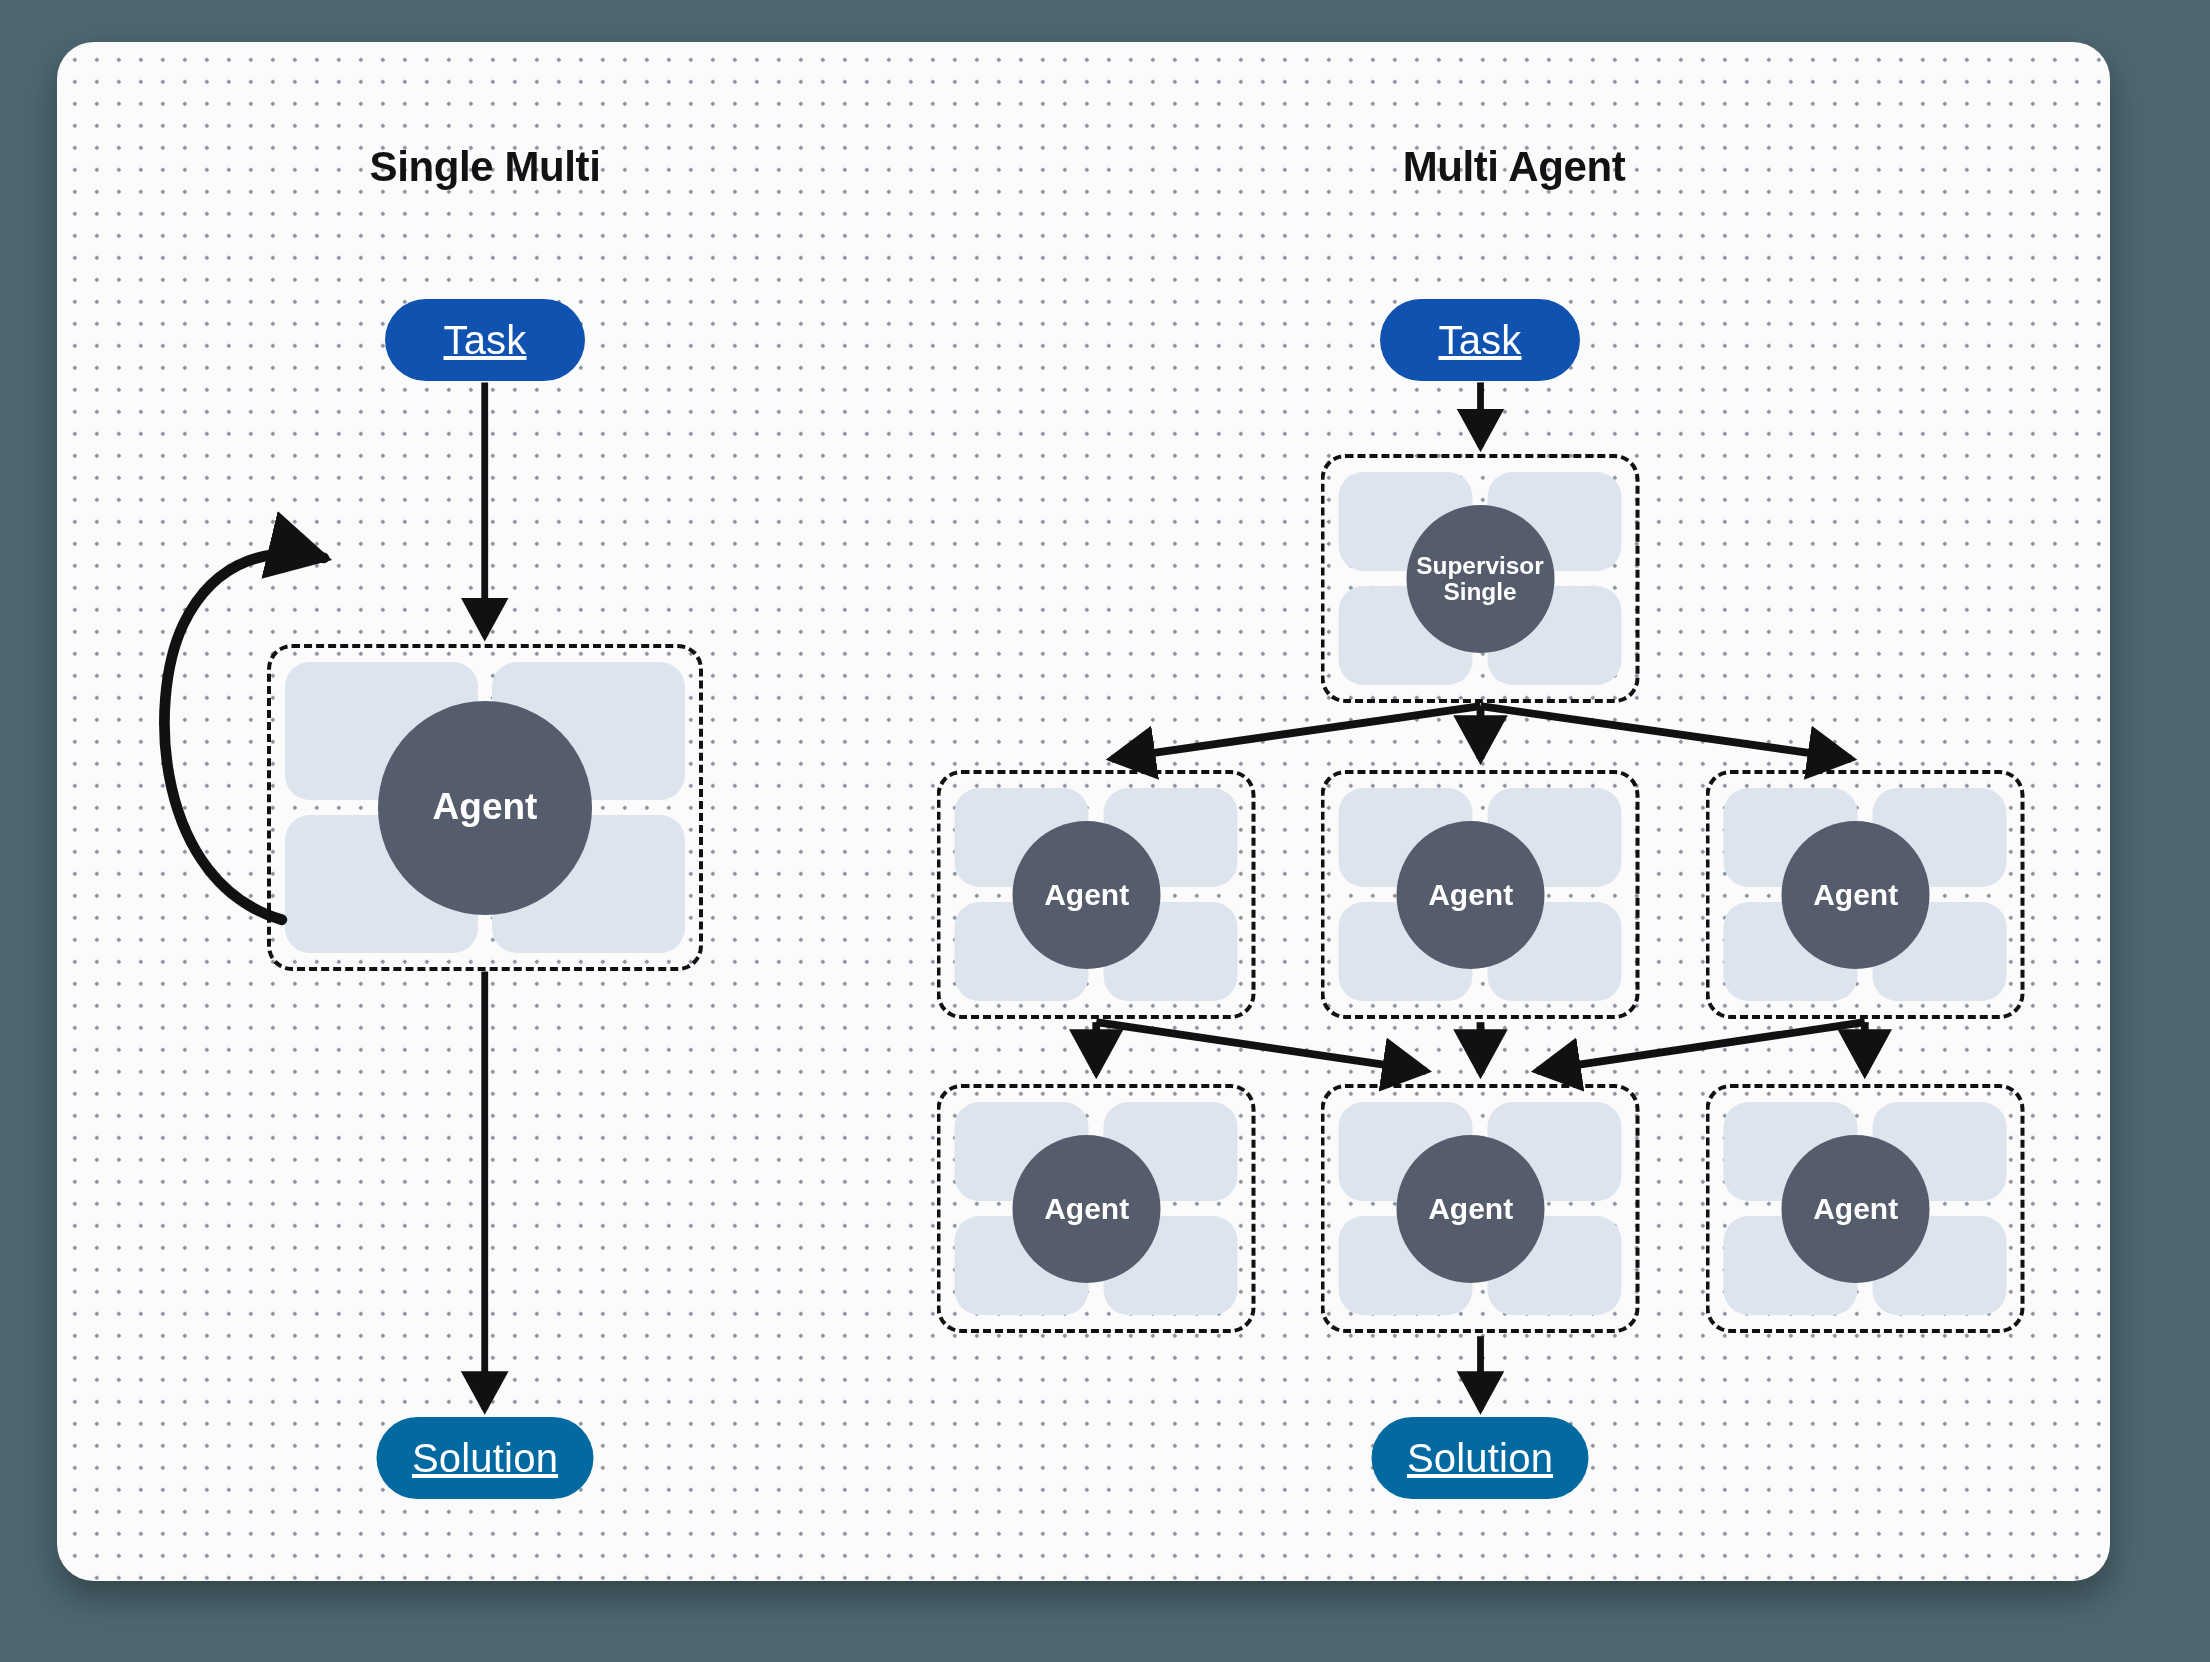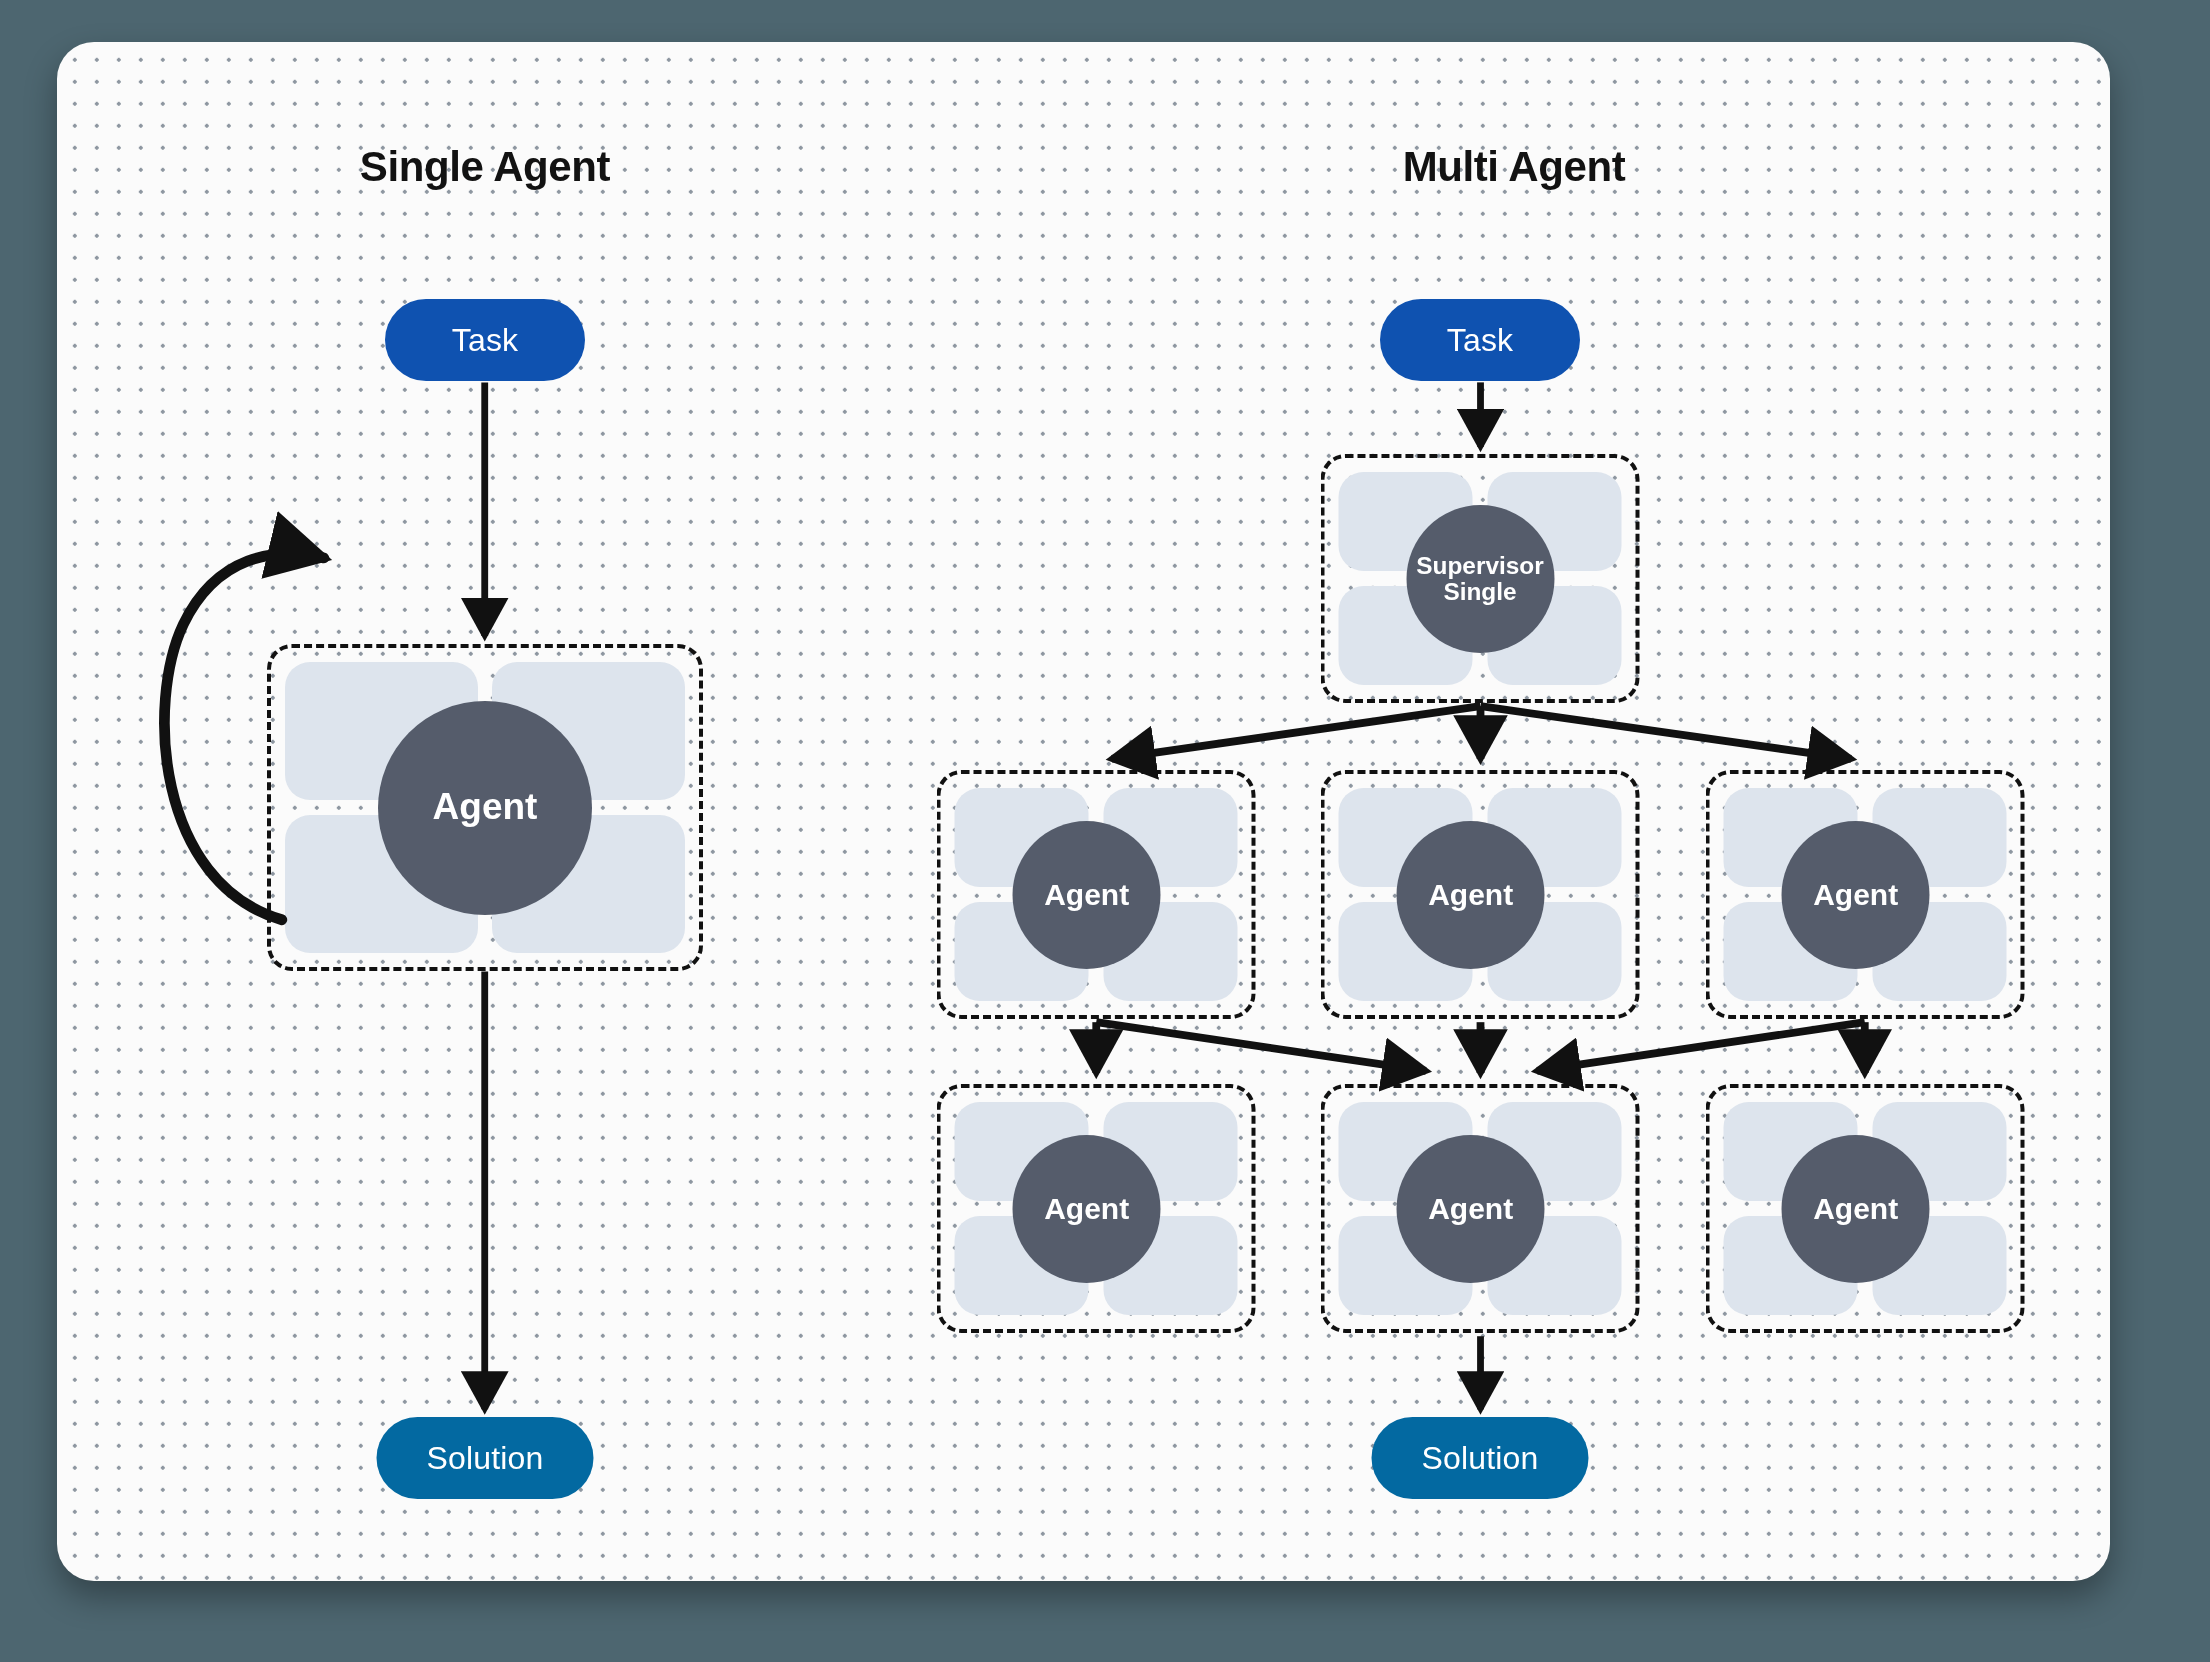--- a/index.html
+++ b/index.html
@@ -38,24 +38,25 @@
   }
 
   
   .pill {
     position: absolute;
     transform: translateX(-50%);
     display: flex;
     align-items: center;
     justify-content: center;
     color: #ffffff;
-    font-size: 32px;
+    font-size: 40px;
     font-weight: 400;
     letter-spacing: 0.2px;
     white-space: nowrap;
+    text-decoration: underline;
   }
   .pill.task {
     width: 200px; height: 82px;
     background: #0f52b0;
     border-radius: 41px;
   }
   .pill.solution {
     width: 217px; height: 82px;
     background: #0369a1;
     border-radius: 41px;
@@ -103,21 +104,21 @@
     pointer-events: none;
   }
 </style>
 </head>
 <body>
 
 <div id="stage">
 
   <div id="card"></div>
 
-  <div class="col-title" style="left:485px; top:143px;">Single Agent</div>
+  <div class="col-title" style="left:485px; top:143px;">Single Multi</div>
 
   <div class="col-title" style="left:1480px; top:143px;margin-left:34px;">Multi Agent</div>
 
   <div class="pill task" style="left:485px; top:299px;">Task</div>
 
   <div class="agent-box" style="left:485px; top:644px; width:436px; height:327px;">
     <div class="tiles">
       <div class="tile"></div>
       <div class="tile"></div>
       <div class="tile"></div>

